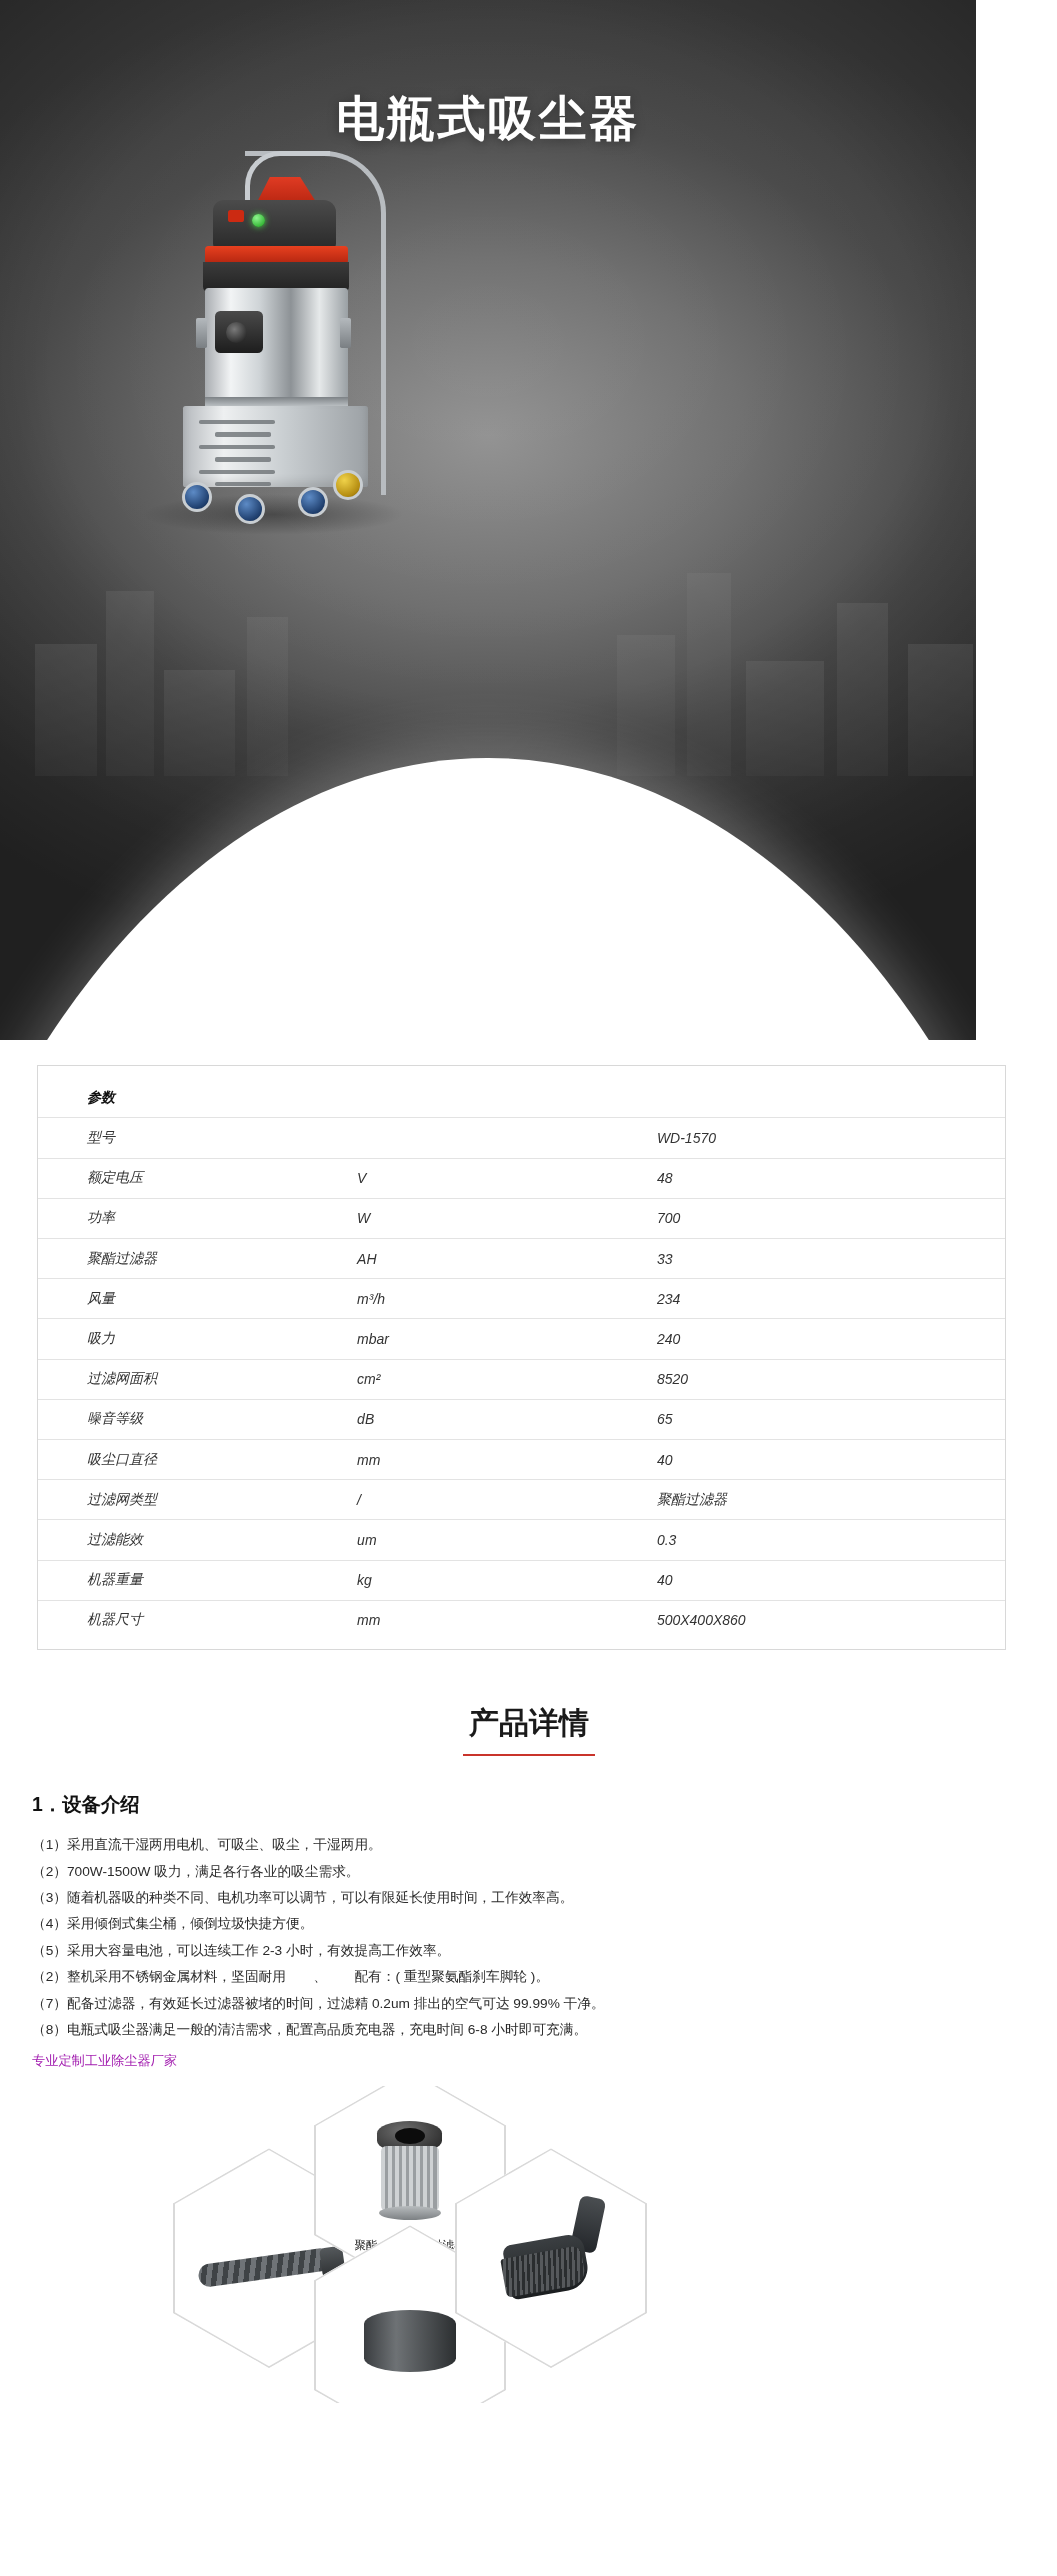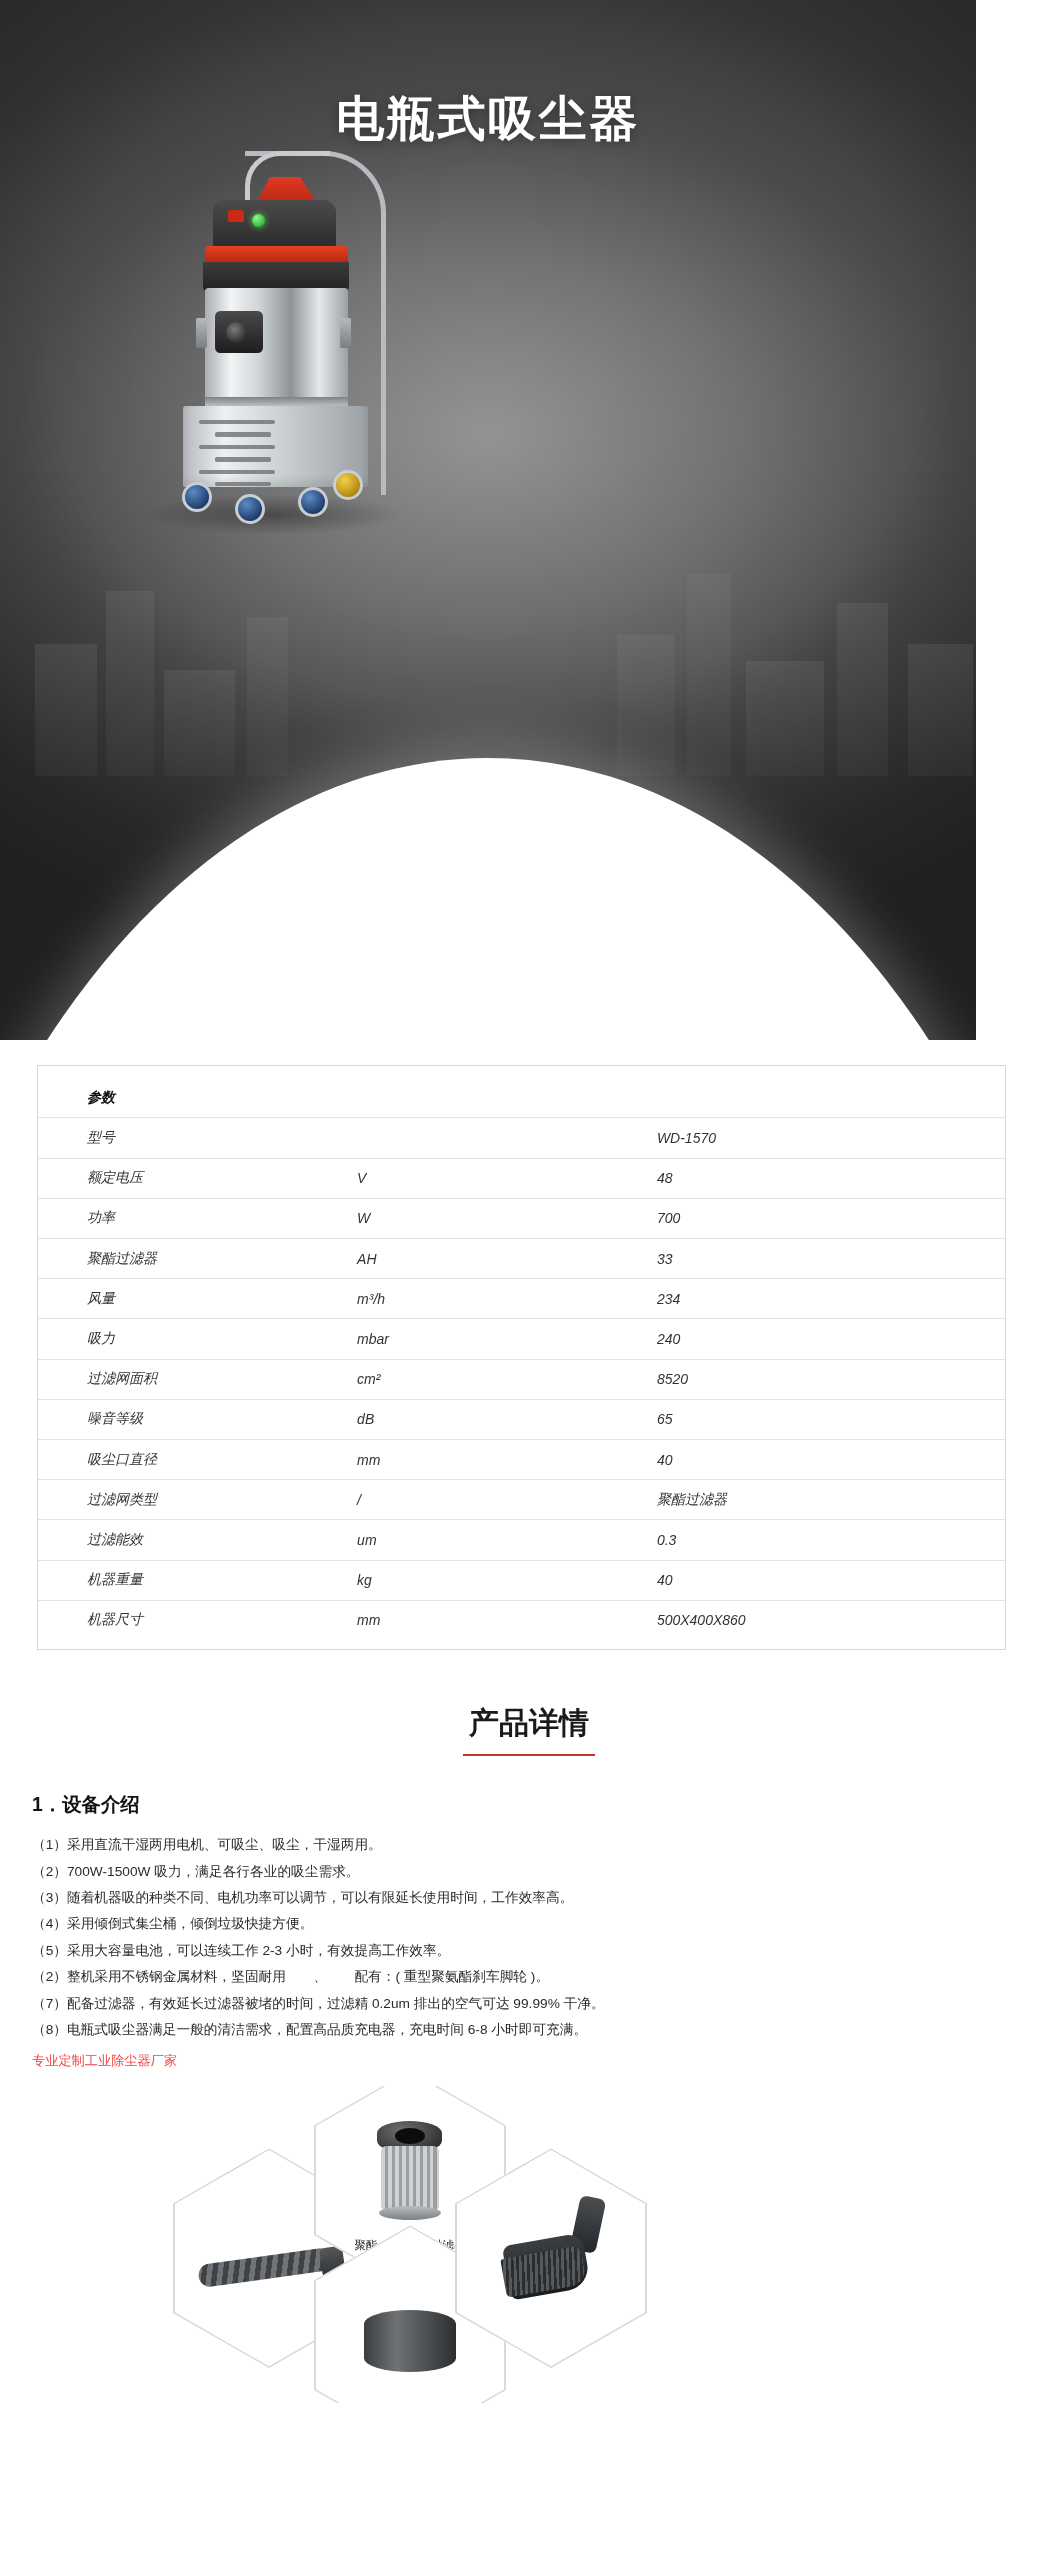--- a/index.html
+++ b/index.html
@@ -227,21 +227,21 @@
     margin: 35px 0 14px 0;
   }
   .sec p.line {
     font-size: 13.7px;
     line-height: 26.4px;
     color: #2b2b2b;
     margin: 0;
   }
   .sec .subnote {
     font-size: 13.2px;
-    color: #ef4444;
+    color: #a21caf;
     margin: 8.8px 0 0 0;
   }
 
   
   .hexwrap {
     position: relative;
     width: 1058px;
     height: 317px;
     margin-top: 16px;
     overflow: hidden;

